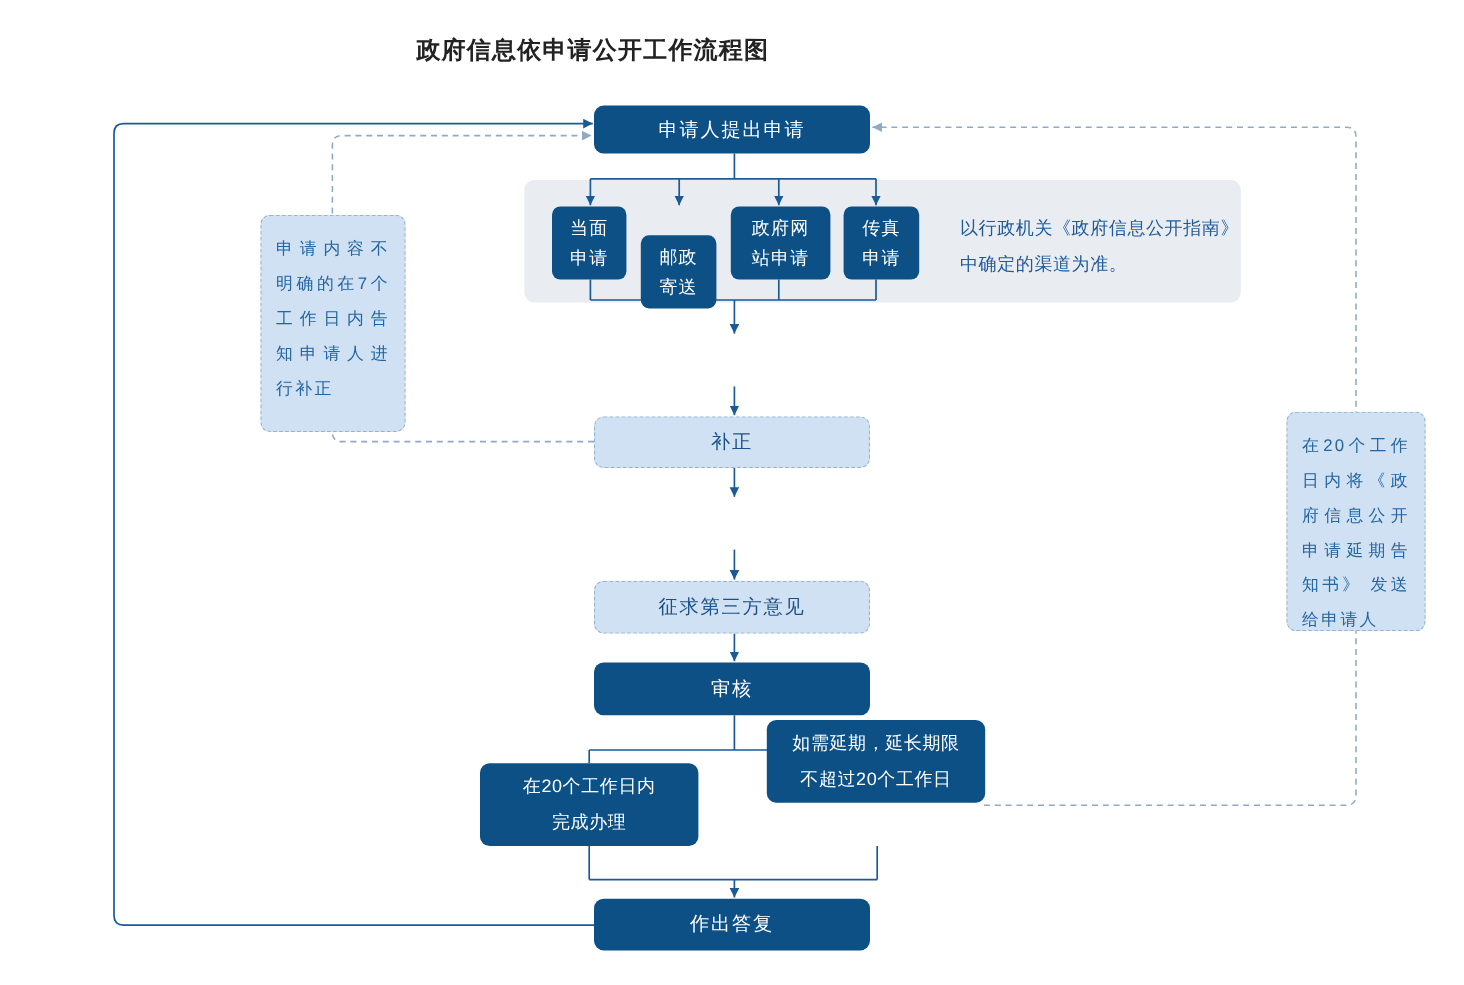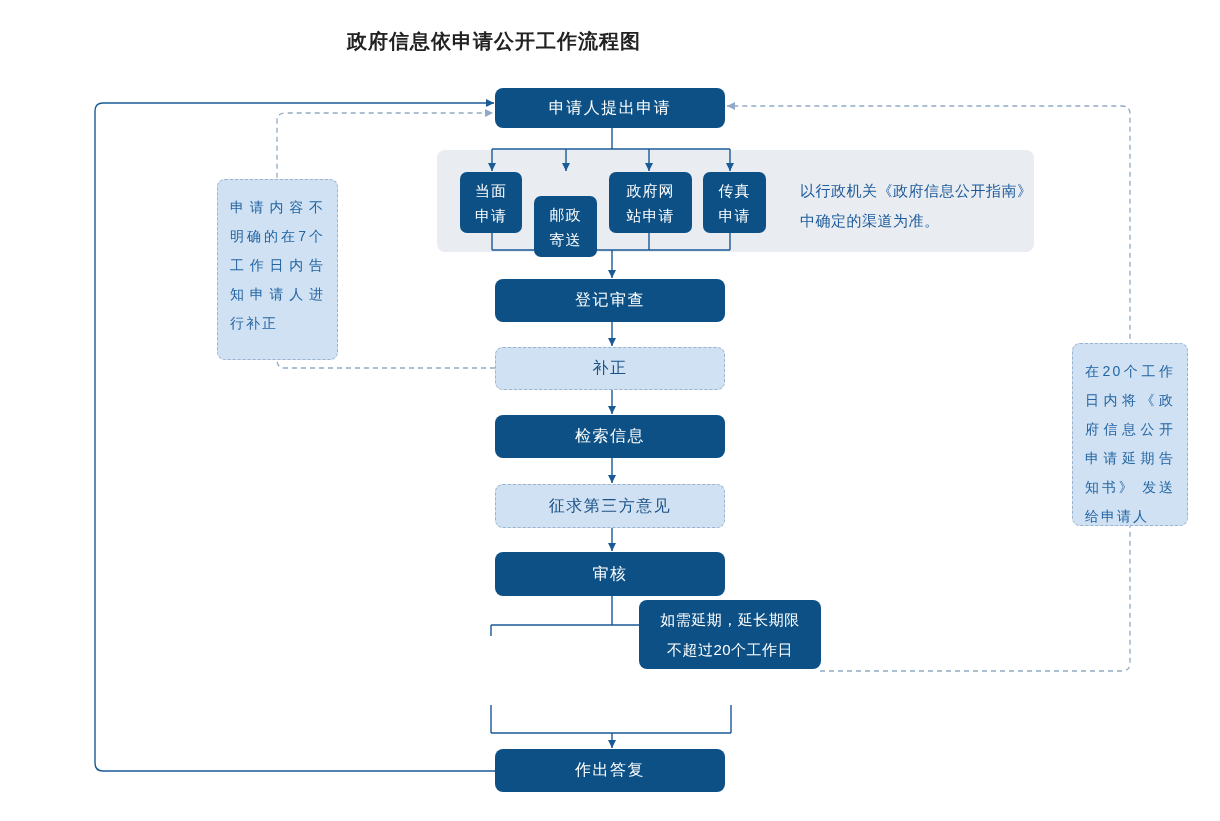--- a/index.html
+++ b/index.html
@@ -109,40 +109,38 @@
     <span>政府网</span>
     <span>站申请</span>
   </div>
   <div class="chip" style="left:703px;top:172px;width:63px;height:61px;">
     <span>传真</span>
     <span>申请</span>
   </div>
 
   <div class="note" style="left:800px;top:176px;width:236px;">以行政机关《政府信息公开指南》中确定的渠道为准。</div>
 
-  <div class="box" style="left:495px;top:279px;width:230px;height:43px;">
-    <span>登记审查</span>
-  </div>
 
   <div class="box-light" style="left:495px;top:347px;width:230px;height:43px;">
     <span>补正</span>
   </div>
 
-  <div class="box" style="left:495px;top:415px;width:230px;height:43px;">
-    <span>检索信息</span>
-  </div>
 
   <div class="box-light" style="left:495px;top:484px;width:230px;height:44px;">
     <span>征求第三方意见</span>
   </div>
 
   <div class="box" style="left:495px;top:552px;width:230px;height:44px;">
     <span>审核</span>
   </div>
 
+  <div class="twoline" style="left:400px;top:636px;width:182px;height:69px;">
+    <span>在20个工作日内</span>
+    <span>完成办理</span>
+  </div>
   <div class="twoline" style="left:639px;top:600px;width:182px;height:69px;">
     <span>如需延期，延长期限</span>
     <span>不超过20个工作日</span>
   </div>
 
   <div class="box" style="left:495px;top:749px;width:230px;height:43px;">
     <span>作出答复</span>
   </div>
 
 

